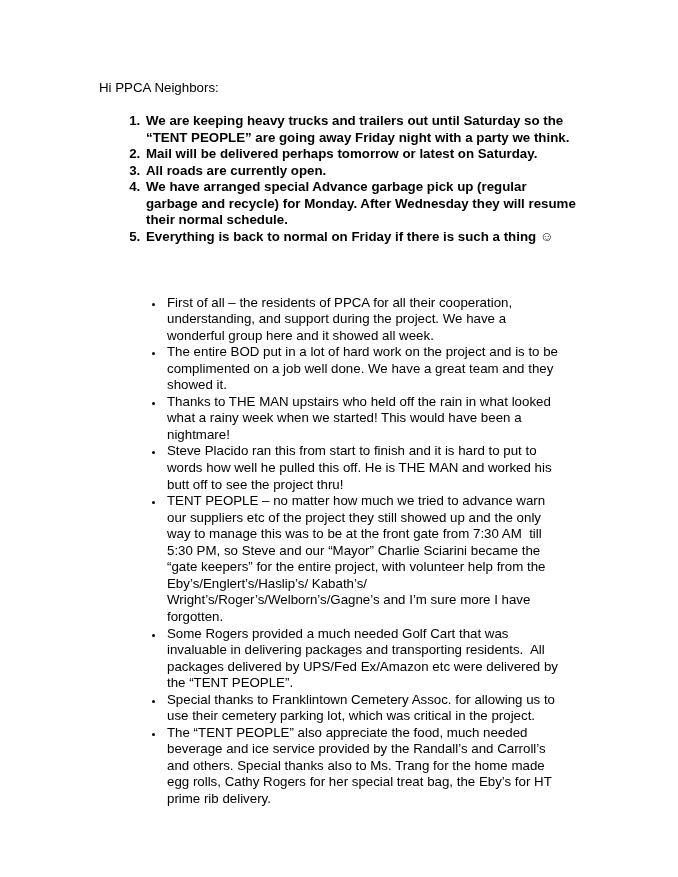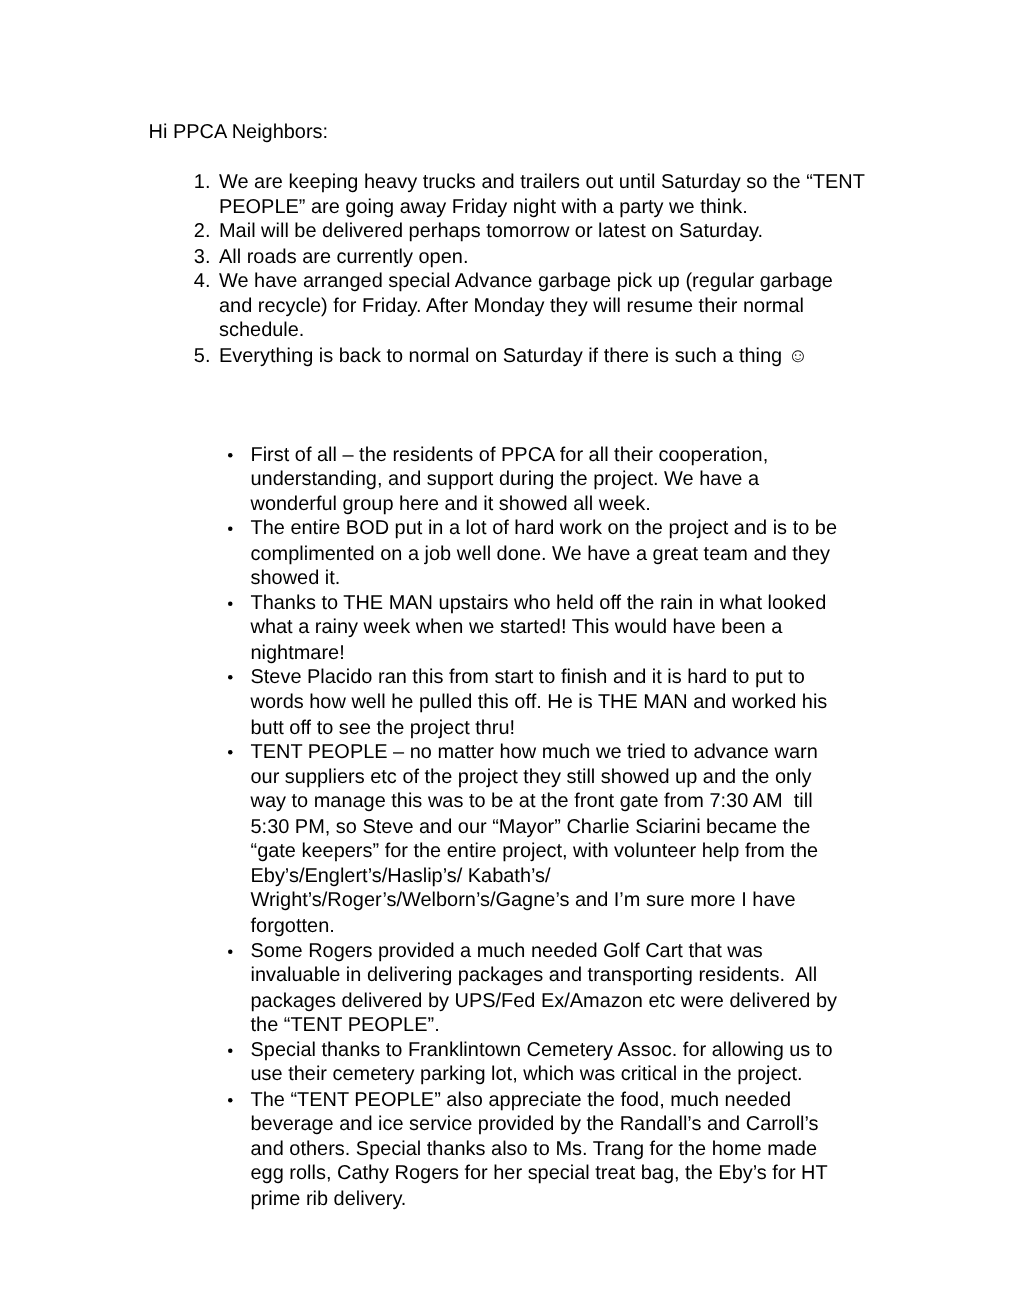--- a/index.html
+++ b/index.html
@@ -24,20 +24,21 @@
     margin: 0;
     white-space: pre-wrap;
   }
   .gap {
     height: 16.55px;
   }
   ol.num-list {
     margin: 0;
     padding: 0 0 0 45px;
     list-style: decimal;
+    font-weight: bold;
   }
   ul.bullet-list {
     margin: 16px;
     padding: 0 0 0 50px;
     list-style: disc;
   }
   ol.num-list li,
   ul.bullet-list li {
     margin: 0;
     padding-left: 2px;
@@ -54,22 +55,22 @@
 
   <p class="para">Hi PPCA Neighbors:</p>
 
   <div class="gap"></div>
 
 
   <ol class="num-list">
     <li>We are keeping heavy trucks and trailers out until Saturday so the “TENT PEOPLE” are going away Friday night with a party we think.</li>
     <li>Mail will be delivered perhaps tomorrow or latest on Saturday.</li>
     <li>All roads are currently open.</li>
-    <li>We have arranged special Advance garbage pick up (regular garbage and recycle) for Friday. After Monday they will resume their normal schedule.</li>
-    <li>Everything is back to normal on Saturday if there is such a thing ☺</li>
+    <li>We have arranged special Advance garbage pick up (regular garbage and recycle) for Monday. After Wednesday they will resume their normal schedule.</li>
+    <li>Everything is back to normal on Friday if there is such a thing ☺</li>
   </ol>
 
   <div class="gap"></div>
 
 
   <div class="gap"></div>
 
   <ul class="bullet-list">
     <li>First of all – the residents of PPCA for all their cooperation, understanding, and support during the project. We have a wonderful group here and it showed all week.</li>
     <li>The entire BOD put in a lot of hard work on the project and is to be complimented on a job well done. We have a great team and they showed it.</li>

